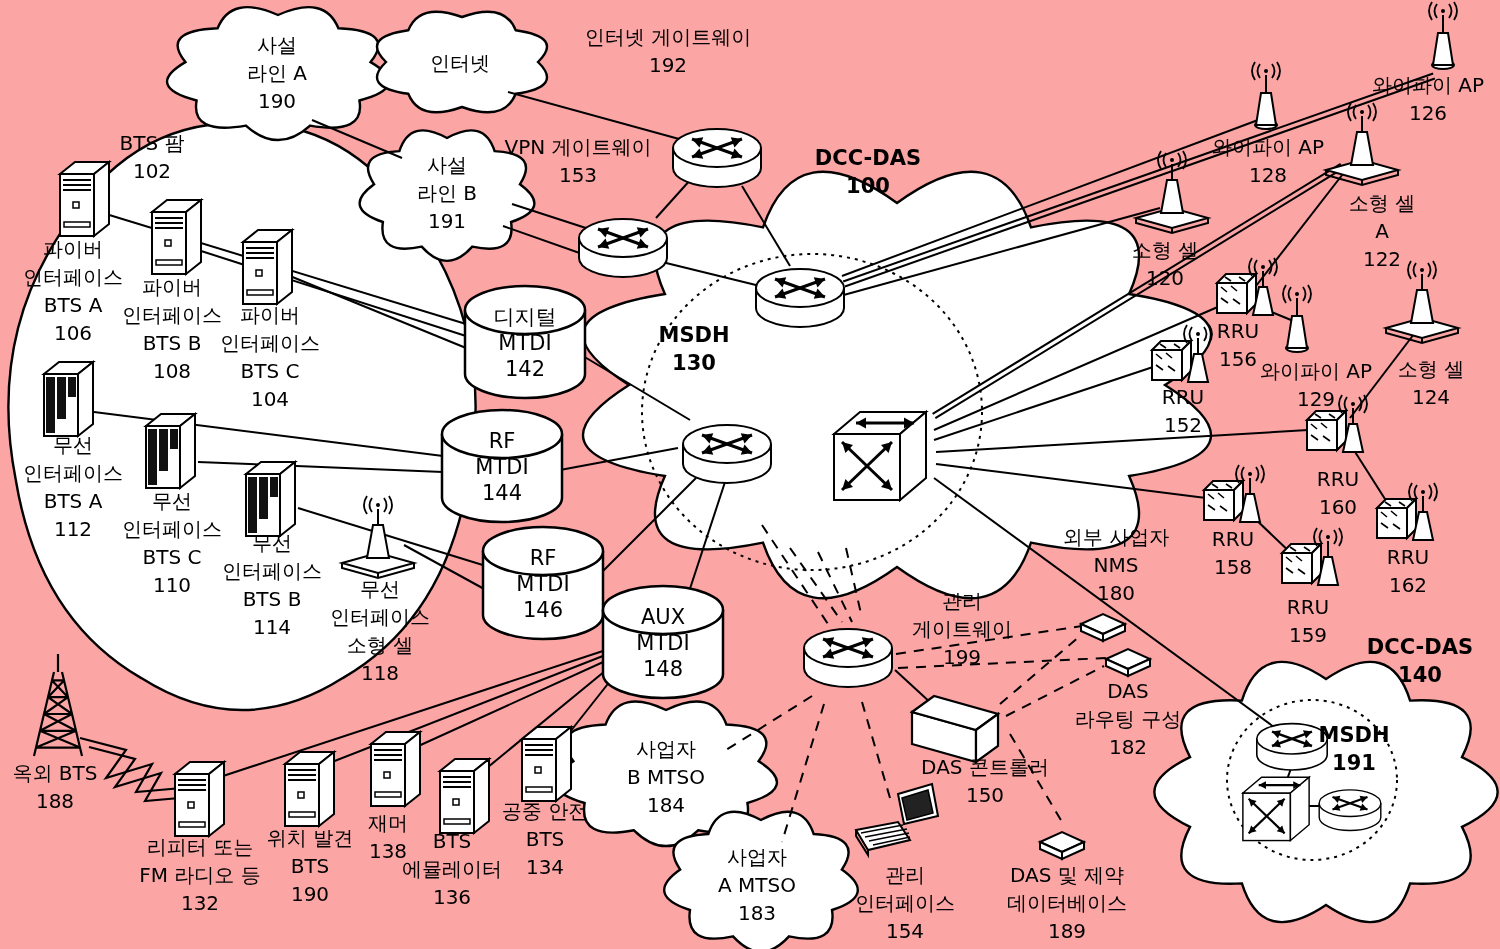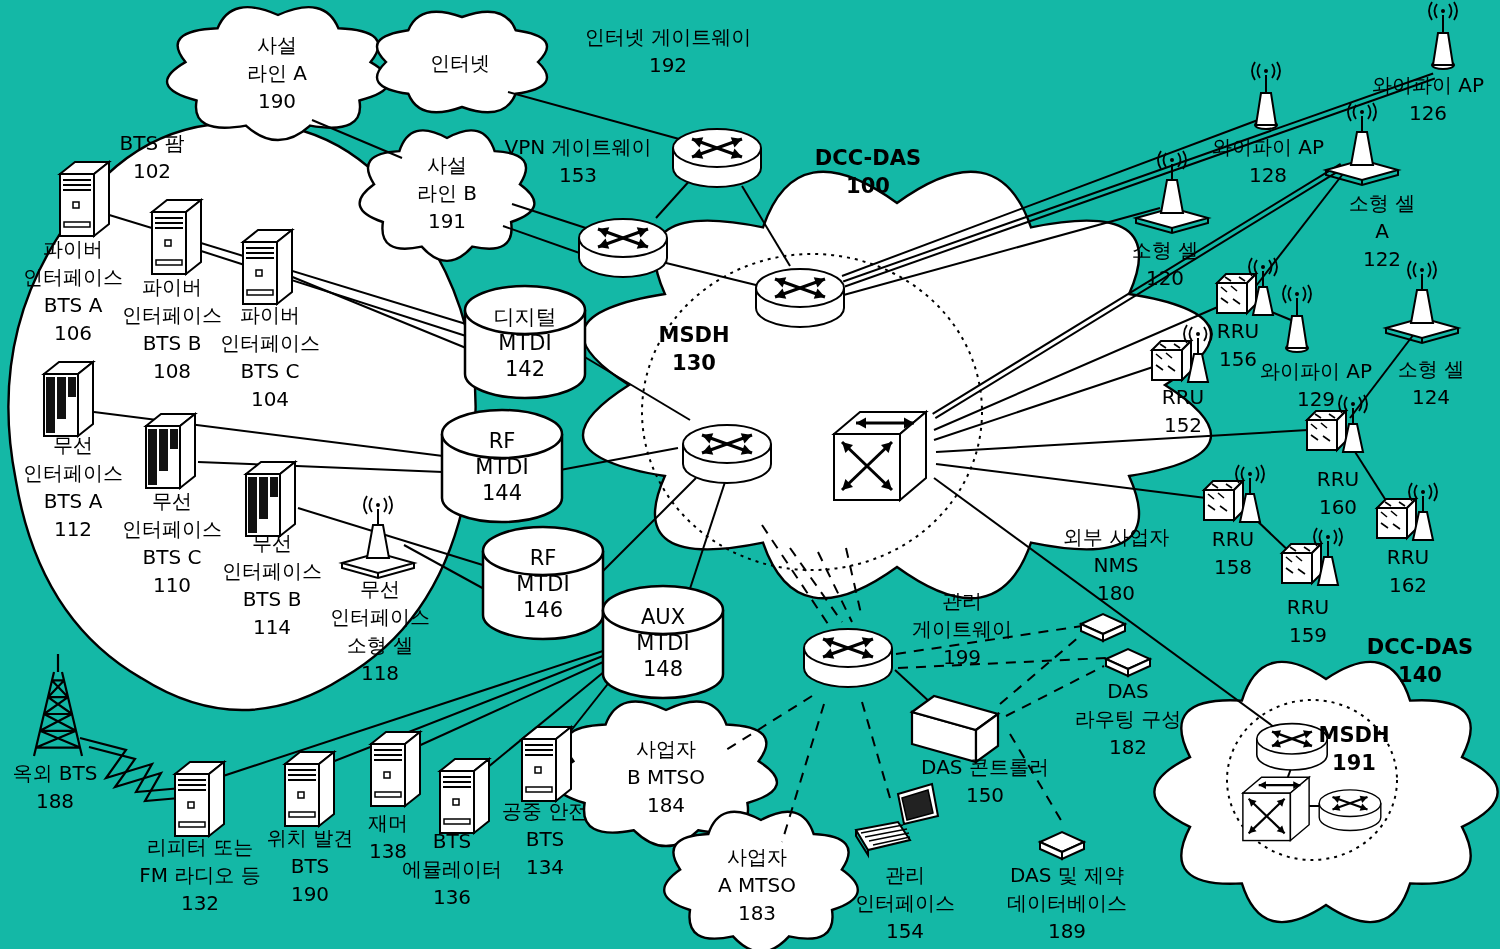--- a/index.html
+++ b/index.html
@@ -1,16 +1,16 @@
 <!DOCTYPE html>
 <html><head>
 <meta charset="utf-8">
 <style>
   html,body{margin:0;padding:0;background:#ffffff;}
-  .stage{position:relative;width:1500px;height:949px;background:#14b8a6;overflow:hidden;
+  .stage{position:relative;width:1500px;height:949px;background:#fca5a5;overflow:hidden;
          font-family:"DejaVu Sans","Liberation Sans",sans-serif;}
   svg{display:block;}
   text{fill:#000;}
 </style>
 </head>
 <body>
 
 <div class="stage">
   <svg id="diagram" width="1500" height="949" viewBox="0 0 1500 949">
       <g>

